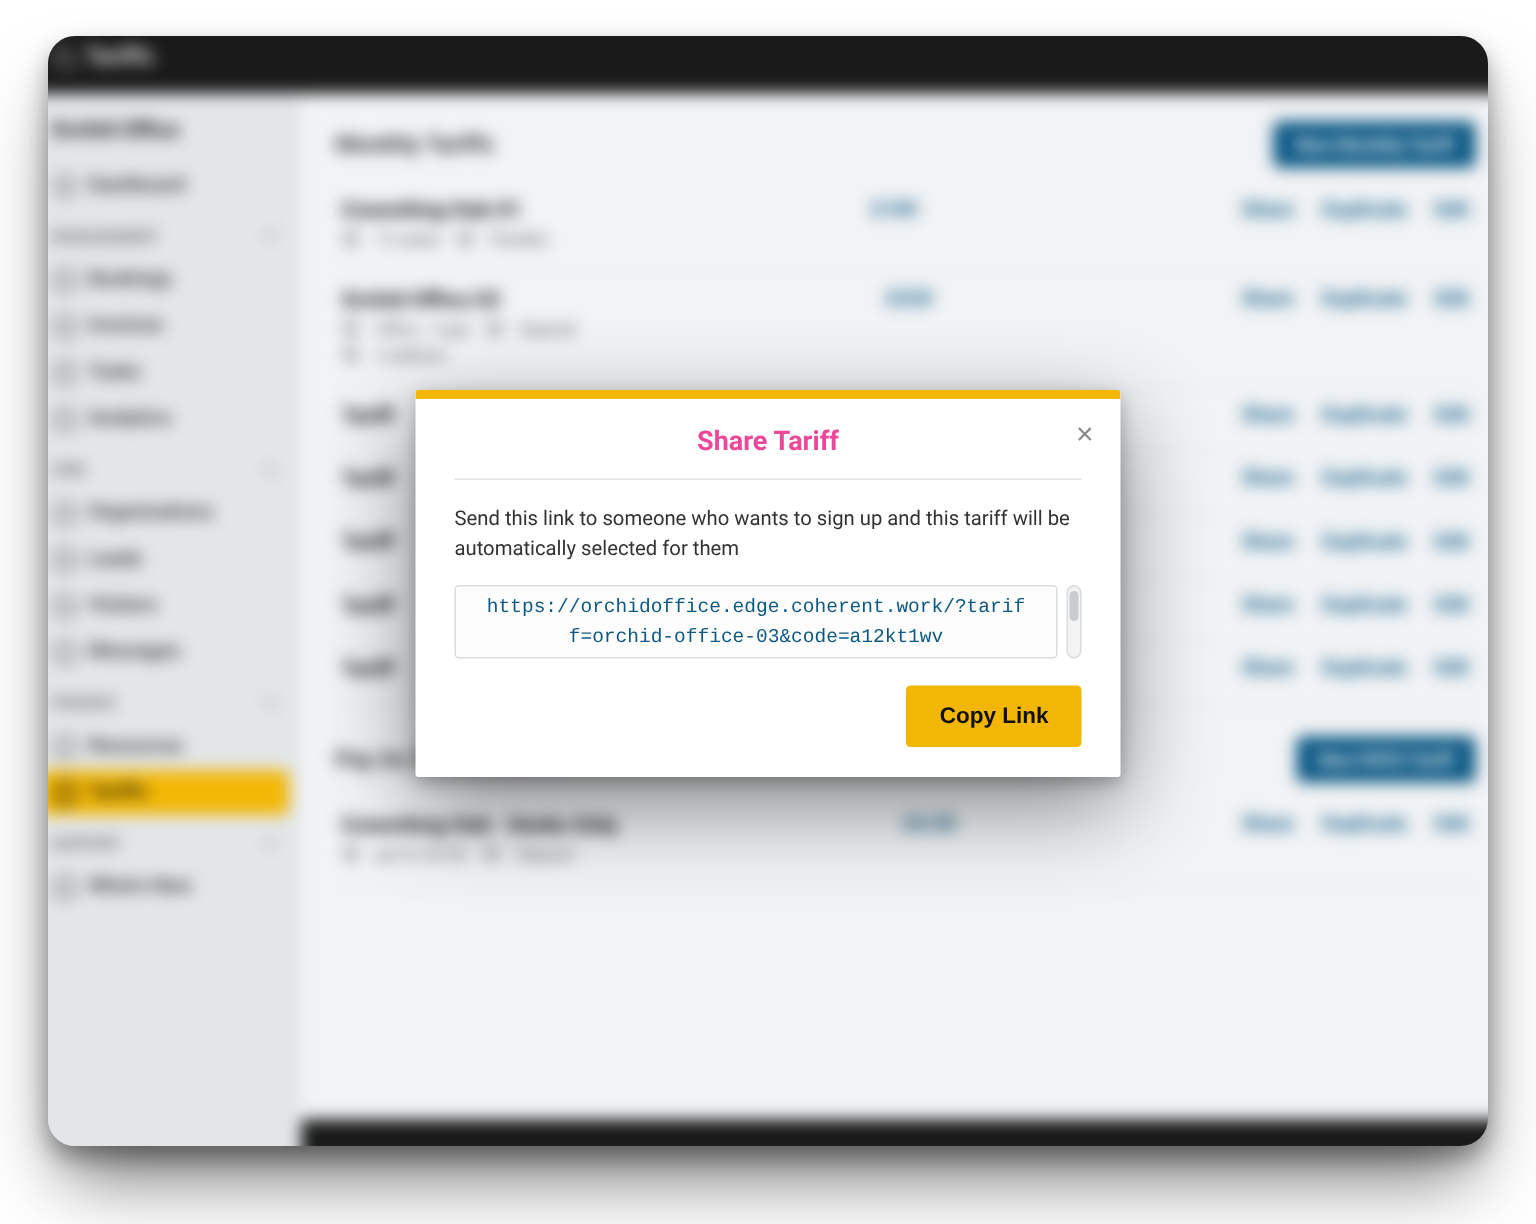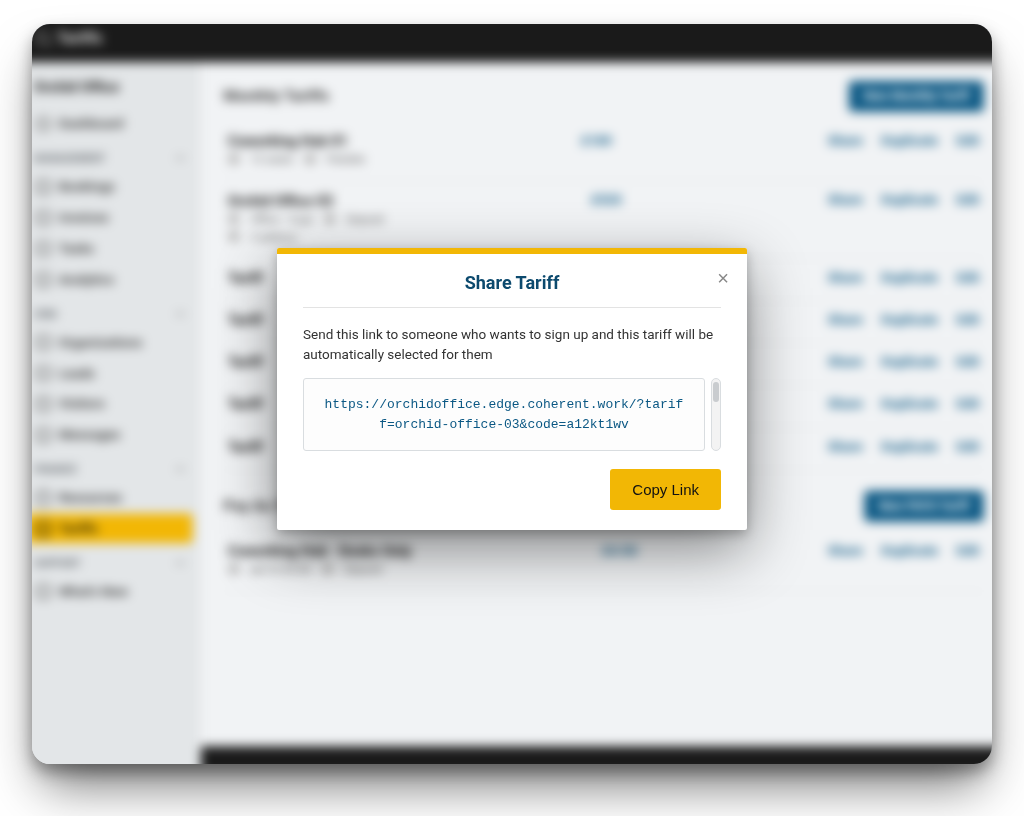--- a/index.html
+++ b/index.html
@@ -101,48 +101,48 @@
     margin-top: -10px;
   }
   .modal-accent { height:6px; background:#f2b705; }
   .modal-body { padding: 16px 26px 20px; position:relative; }
   .modal-close {
     position:absolute; top:10px; right:14px;
     font-size:20px; line-height:1; color:#888;
     cursor:pointer; background:none; border:none; padding:4px;
   }
   .modal-title {
-    text-align:center; font-weight:700; font-size:18px; color:#0c4a6e;
+    text-align:center; font-weight:700; font-size:18px; color:#ec4899;
     padding: 2px 0 14px;
   }
   .modal hr { border:none; border-top:1px solid #e3e3e3; margin-bottom:16px;}
   .modal-text { font-size:13.5px; color:#333; line-height:1.5; margin-bottom:14px;}
   .link-box-wrap { display:flex; gap:6px; align-items:stretch; margin-bottom:18px; margin-top:6px;}
   .link-box {
     flex:1;
     border:1px solid #d9dde0;
     border-radius:3px;
-    padding: 16px 20px;
+    padding: 4px 20px;
     font-family: SFMono-Regular, Menlo, Consolas, "Liberation Mono", monospace;
     font-size:13px;
     color:#0b5884;
     text-align:center;
     background:#fdfdfd;
     word-break: break-all;
     line-height:1.5;
   }
   .scroll-hint {
     width:10px; border:1px solid #d9dde0; border-radius:6px; background:#f3f3f3; position:relative;
   }
   .scroll-hint::before{
     content:""; position:absolute; top:3px; left:1px; right:1px; height:20px; background:#c9cccf; border-radius:4px;
   }
   .modal-actions { display:flex; justify-content:flex-end; }
   .copy-btn {
-    background:#f2b705; color:#111; font-weight:400; font-size:15px;
+    background:#f2b705; color:#111; font-weight:700; font-size:15px;
     border:none; border-radius:3px; padding: 12px 22px; cursor:pointer;
   }
 </style>
 </head>
 <body>
 
 <div class="frame">
 
   <div class="bg">
     <div class="topbar">

